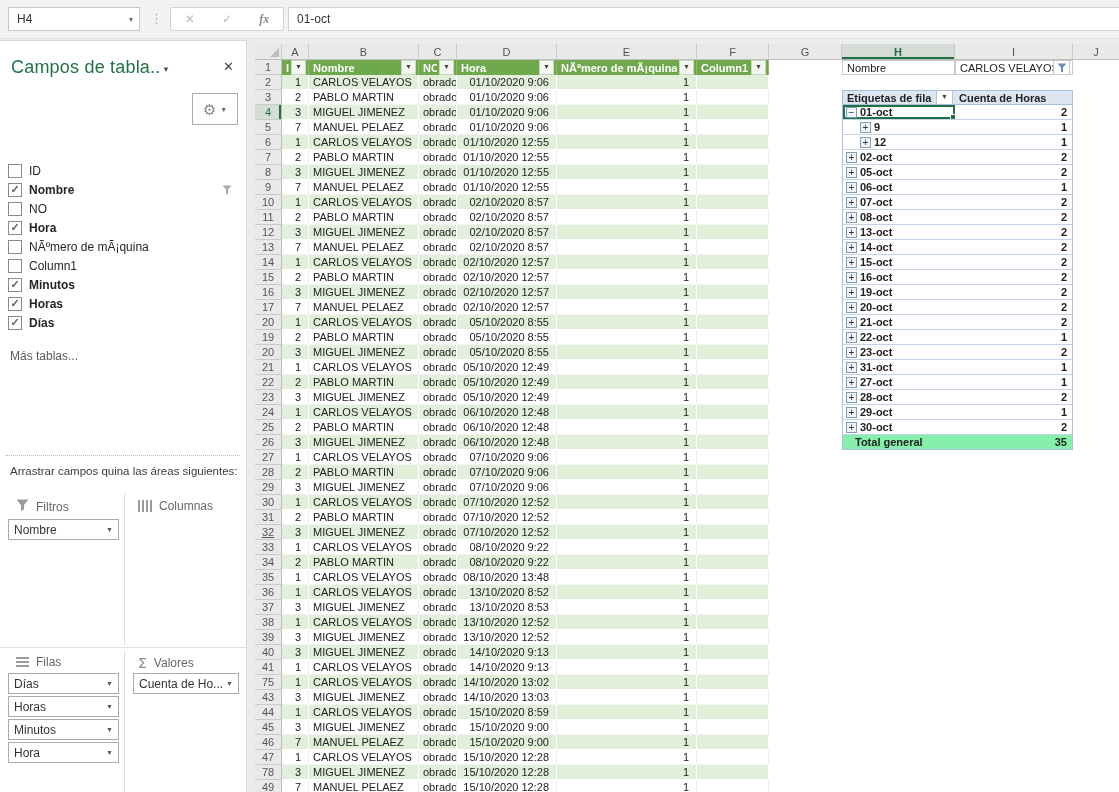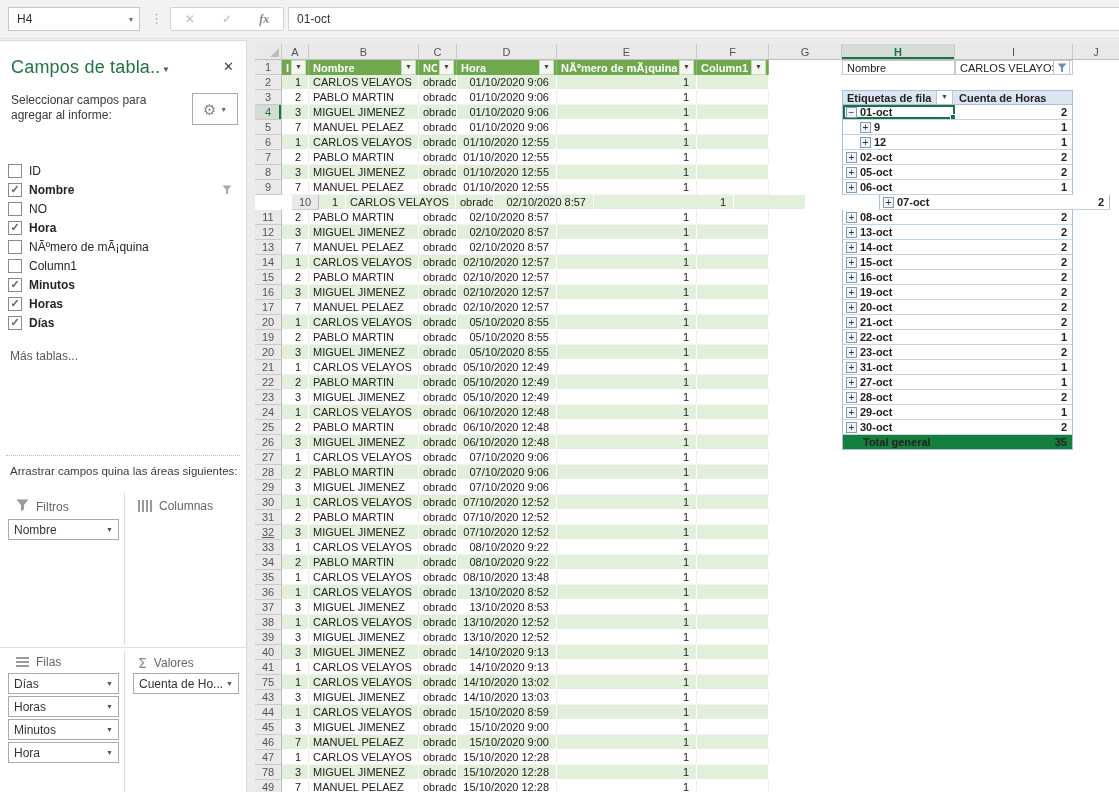--- a/index.html
+++ b/index.html
@@ -81,21 +81,21 @@
   
   .pf{background:#fff;border:1px solid #c9c9c9;padding:0 2px 0 4px;}
   .pf .pft{flex:1;overflow:hidden;}
   .funbtn{width:15px;height:13px;border:1px solid #b7c6d9;background:#fff;display:flex;align-items:center;justify-content:center;flex-shrink:0;}
   .ph{background:#dce6f1;font-weight:bold;border-top:1px solid #a9c0dc;border-bottom:1px solid #a9c0dc;padding:0 2px 0 4px;}
   .ph .phl{flex:1;overflow:hidden;}
   .pbtn{width:15px;height:13px;border:1px solid #b7c6d9;background:#fff;color:#444;font-size:7px;line-height:12px;text-align:center;flex-shrink:0;}
   .pl{font-weight:bold;border-bottom:1px solid #c3d4e7;padding-left:3px;}
   .pl.lvl1{padding-left:17px;}
   .pv{border-bottom:1px solid #c3d4e7;font-weight:bold;}
-  .pt{background:#15803d;font-weight:bold;border-bottom:1px solid #a9c0dc;padding-left:20px;}
+  .pt{background:#86efac;font-weight:bold;border-bottom:1px solid #a9c0dc;padding-left:12px;}
   .pvv{justify-content:flex-end;padding-right:5px;}
   .bl{border-left:1px solid #a9c0dc;}
   .br{border-right:1px solid #a9c0dc;}
   .xbox{width:11px;height:11px;box-sizing:border-box;border:1px solid #7f9db9;background:#f0f4fa;color:#333;
     font-size:10px;line-height:9px;text-align:center;margin-right:3px;flex-shrink:0;display:block;font-weight:normal;}
   .selcell{position:relative;z-index:4;box-shadow:inset 0 0 0 2px #1e7145;}
   .fill{position:absolute;right:-3px;bottom:-3px;width:6px;height:6px;background:#1e7145;border:1px solid #fff;z-index:5;}
 </style>
 </head>
 <body>
@@ -113,21 +113,20 @@
   </div>
   <div class="formulabar">
     <span>01-oct</span>
   </div>
 </div>
 
 <div class="pane">
   <div class="pane-title">Campos de tabla..</div>
   <div class="pane-title-caret">▼</div>
   <div class="pane-close">✕</div>
-  <div class="pane-sub">Seleccionar campos para agregar al informe:</div>
   <div class="gearbtn">
     <span class="gear">⚙</span>
     <span class="caret">▼</span>
   </div>
   <div class="fields-list">
       <div class="fitem">
         <span class="cb"></span>
         <span class="flb">ID</span>
       </div>
       <div class="fitem">
@@ -408,21 +407,21 @@
       <div class="c tc" style="width: 72px;"></div>
       <div class="c blank" style="width: 73px;"></div>
       <div class="c pl bl" style="width: 113px;">
         <span class="xbox">+</span>
         <span>06-oct</span>
       </div>
       <div class="c pv br pvv" style="width: 118px;">1</div>
       <div class="c blank" style="width: 47px;"></div>
     </div>
     <div class="r">
-      <div class="c rh" style="width: 27px; margin-left: 37px;">10</div>
+      <div class="c rh" style="width: 27px;">10</div>
       <div class="c tc band num" style="width: 27px;">1</div>
       <div class="c tc band" style="width: 110px;">CARLOS VELAYOS</div>
       <div class="c tc band" style="width: 38px;">obrador</div>
       <div class="c tc band num" style="width: 100px;">02/10/2020 8:57</div>
       <div class="c tc band num" style="width: 140px;">1</div>
       <div class="c tc band" style="width: 72px;"></div>
       <div class="c blank" style="width: 73px;"></div>
       <div class="c pl bl" style="width: 113px;">
         <span class="xbox">+</span>
         <span>07-oct</span>

